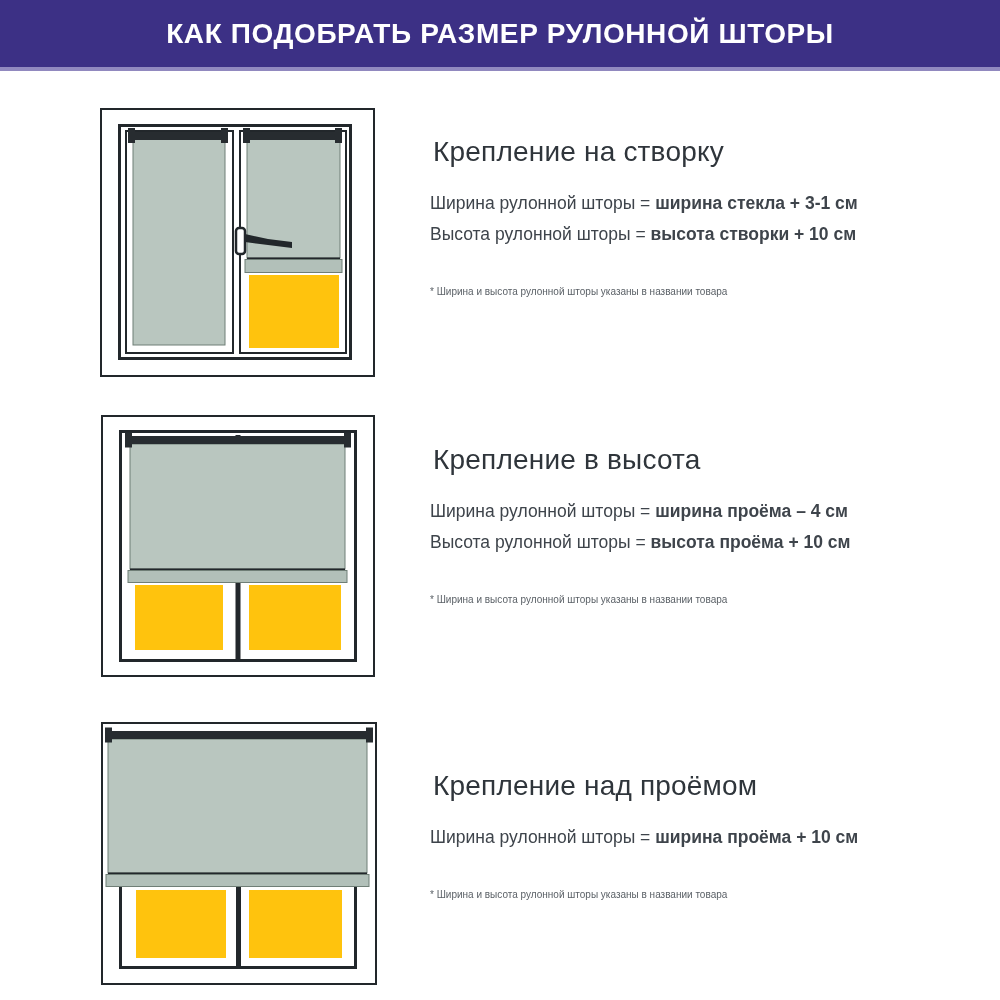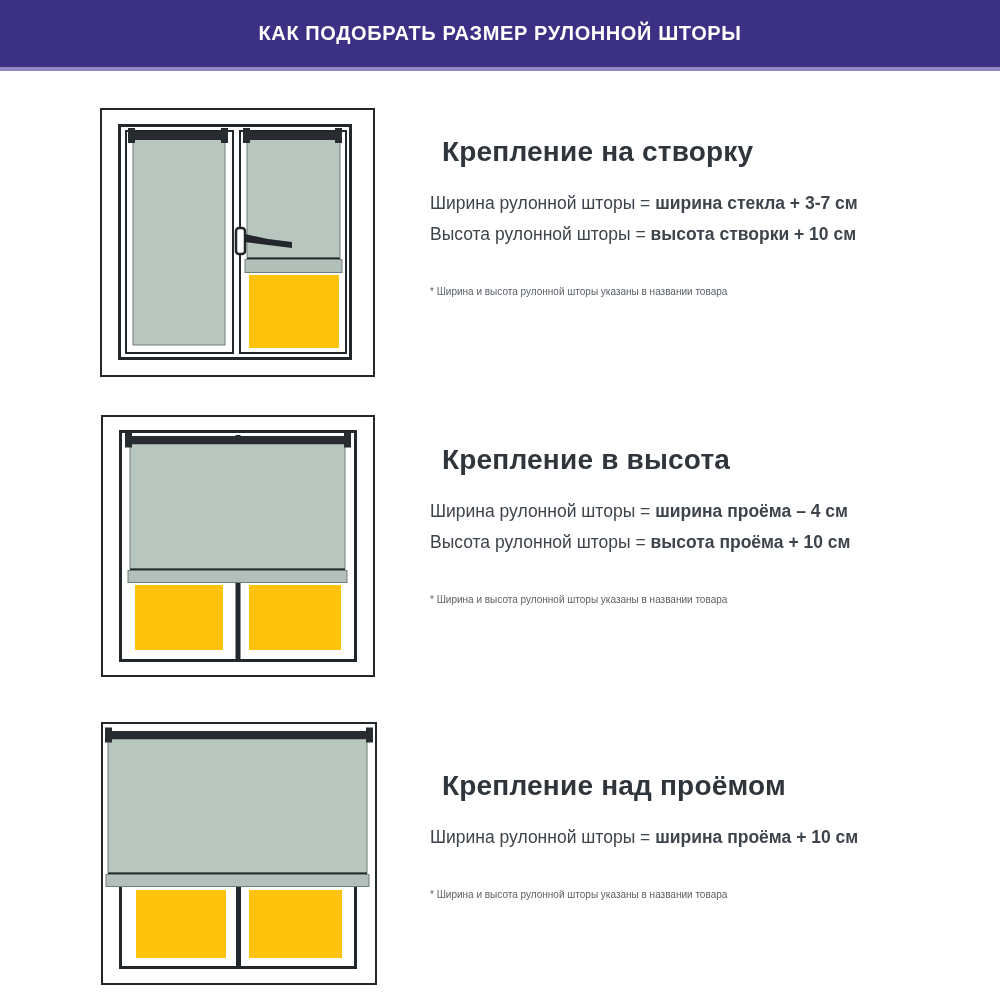--- a/index.html
+++ b/index.html
@@ -17,21 +17,21 @@
   .header {
     position: absolute; left: 0; top: 0; width: 1000px; height: 71px;
     background: var(--header-bg, #3C3085);
   }
   .header .strip {
     position: absolute; left: 0; bottom: 0; width: 100%; height: 4px;
     background: var(--header-strip, #9189BF);
   }
   .header h1 {
     margin: 0; height: 58px; line-height: 67px;
-    text-align: center; font-size: 20px; font-weight: 700;
+    text-align: center; font-size: 28px; font-weight: 700;
     letter-spacing: 0.6px; color: var(--header-text, #fff);
   }
 
   
   .diagram { position: absolute; }
   .d1 { left: 100px; top: 108px; width: 275px; height: 269px; }
   .d2 { left: 101px; top: 415px; width: 274px; height: 262px; }
   .d3 { left: 101px; top: 722px; width: 276px; height: 263px; }
   svg { display: block; }
 
@@ -46,21 +46,21 @@
   .s-glass  { fill: var(--glass, #FFC30D); }
   .s-plate  { fill: #fff; stroke: var(--frame, #22272B); stroke-width: 2.5; }
   .s-lever  { fill: var(--frame, #22272B); }
 
   
   .section-text { position: absolute; left: 430px; width: 500px; }
   .t1 { top: 138px; }
   .t2 { top: 446px; }
   .t3 { top: 772px; }
   .section-text h2 {
-    margin: 0 0 22px 12px; font-size: 28px; line-height: 1; font-weight: 700;
+    margin: 0 0 22px 3px; font-size: 28px; line-height: 1; font-weight: 400;
     letter-spacing: 0.2px; color: var(--title-text, #2F353B);
   }
   .formula {
     margin: 0; font-size: 17.5px; line-height: 31px;
     color: var(--body-text, #3E444B); font-weight: 400;
   }
   .formula b { font-weight: 700; }
   .note {
     margin: 35px 0 0 0; font-size: 10px; line-height: 1.35;
     color: var(--note-text, #5B6167);
@@ -95,21 +95,21 @@
       <rect class="s-bar" x="145" y="24" width="96" height="8"></rect>
       <rect class="s-bar" x="143" y="20" width="7" height="15"></rect>
       <rect class="s-bar" x="235" y="20" width="7" height="15"></rect>
 
       <rect class="s-plate" x="136" y="120" width="9" height="26" rx="3"></rect>
       <polygon class="s-lever" points="145,126 168,131 192,134 192,140 168,137 145,134"></polygon>
     </svg>
   </div>
   <div class="section-text t1">
     <h2>Крепление на створку</h2>
-    <p class="formula"><span>Ширина рулонной шторы =</span> <b>ширина стекла + 3-7 см</b></p>
+    <p class="formula"><span>Ширина рулонной шторы =</span> <b>ширина стекла + 3-1 см</b></p>
     <p class="formula"><span>Высота рулонной шторы =</span> <b>высота створки + 10 см</b></p>
     <p class="note">* Ширина и высота рулонной шторы указаны в названии товара</p>
   </div>
 
   <div class="diagram d2">
     <svg width="274" height="262" viewBox="0 0 274 262">
       <rect class="s-outer" x="1" y="1" width="272" height="260"></rect>
       <rect class="s-inner" x="19.5" y="16.5" width="235" height="229"></rect>
       <rect class="s-mullion" x="134.5" y="20" width="5" height="225"></rect>
 

